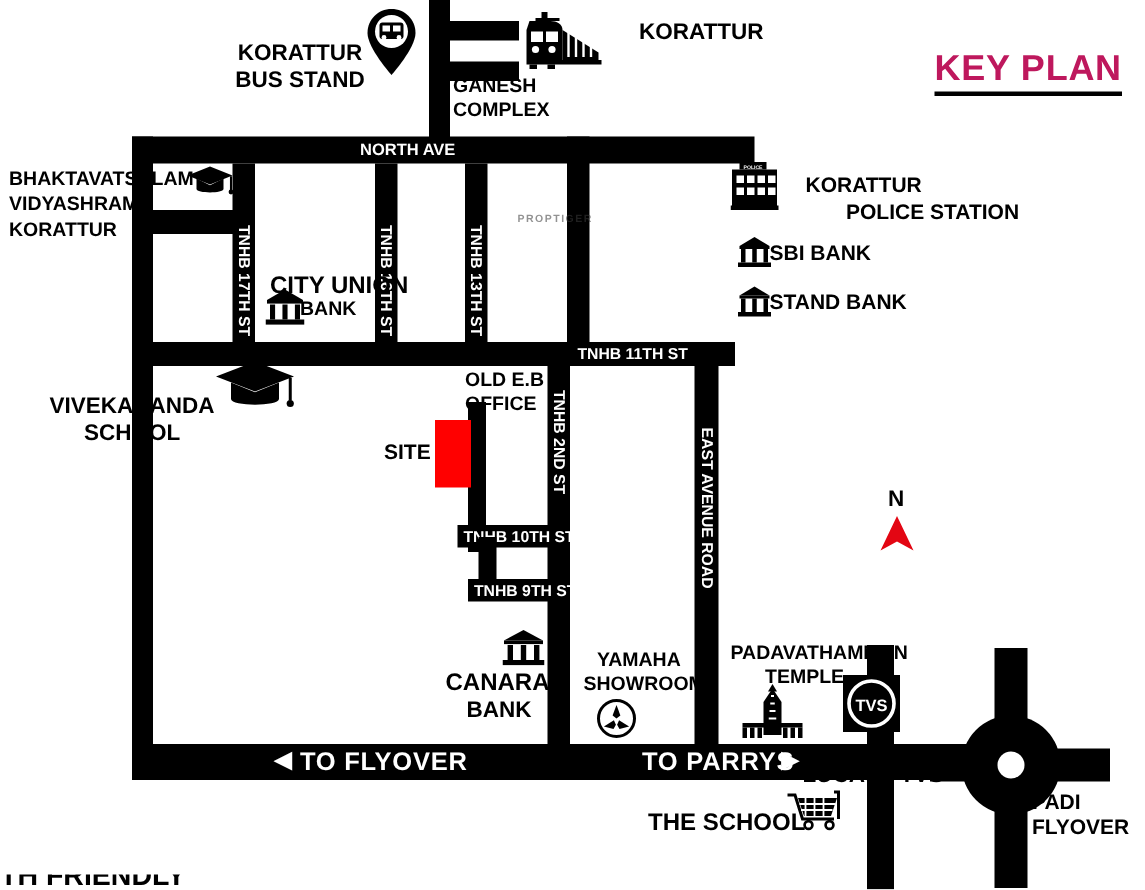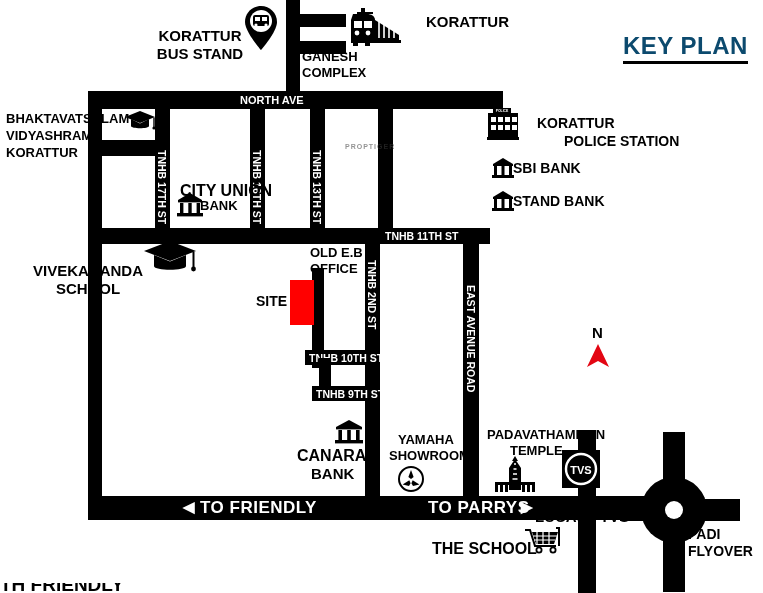--- a/index.html
+++ b/index.html
@@ -16,21 +16,21 @@
   .lbl.c{text-align:center;}
   .onroad{color:#ffffff;}
   .stname{
     position:absolute;color:#ffffff;font-weight:bold;font-size:10.5px;
     letter-spacing:0px;white-space:nowrap;line-height:1;
   }
   .stname.v{transform:rotate(90deg);transform-origin:0 0;}
   .icon{position:absolute;}
   .wm{position:absolute;color:#3a3a3a;opacity:.55;font-size:7px;font-weight:bold;letter-spacing:1px;}
   .keyplan{
-    position:absolute;font-weight:bold;color:#0c4a6e;
+    position:absolute;font-weight:bold;color:#be185d;
     border-bottom:3px solid #000;padding-bottom:1px;
   }
   .bottomcut{position:absolute;overflow:hidden;}
   svg{display:block;}
 </style>
 </head>
 <body>
 
 <div id="map">
 
@@ -78,21 +78,21 @@
 
   <div class="road" style="left:312px;top:386px;width:68px;height:15px;"></div>
   <span class="stname" style="left:316px;top:389px;">TNHB 9TH ST</span>
 
   <div class="road" style="left:463px;top:228px;width:16px;height:273px;"></div>
   <span class="stname v" style="left:476px;top:285px;">EAST AVENUE ROAD</span>
 
   <div class="road" style="left:88px;top:496px;width:600px;height:24px;"></div>
 
   <div class="lbl onroad" style="left:183px;top:499px;font-size:15px;">◀</div>
-  <div class="lbl onroad" style="left:200px;top:499px;font-size:17px;letter-spacing:.5px;">TO FRIENDLY</div>
+  <div class="lbl onroad" style="left:200px;top:499px;font-size:17px;letter-spacing:.5px;">TO FLYOVER</div>
 
   <div class="lbl onroad" style="left:428px;top:499px;font-size:17px;letter-spacing:.5px;">TO PARRYS</div>
   <div class="lbl onroad" style="left:521px;top:499px;font-size:15px;">▶</div>
 
   <div class="road" style="left:578px;top:430px;width:18px;height:163px;"></div>
 
   <svg class="icon" style="left:620px;top:432px;width:120px;height:160px;" viewBox="0 0 120 160">
     <rect x="43" y="0" width="22" height="160" fill="#000"></rect>
     <rect x="0" y="67" width="120" height="22" fill="#000"></rect>
     <circle cx="54" cy="78" r="33" fill="#000"></circle>

